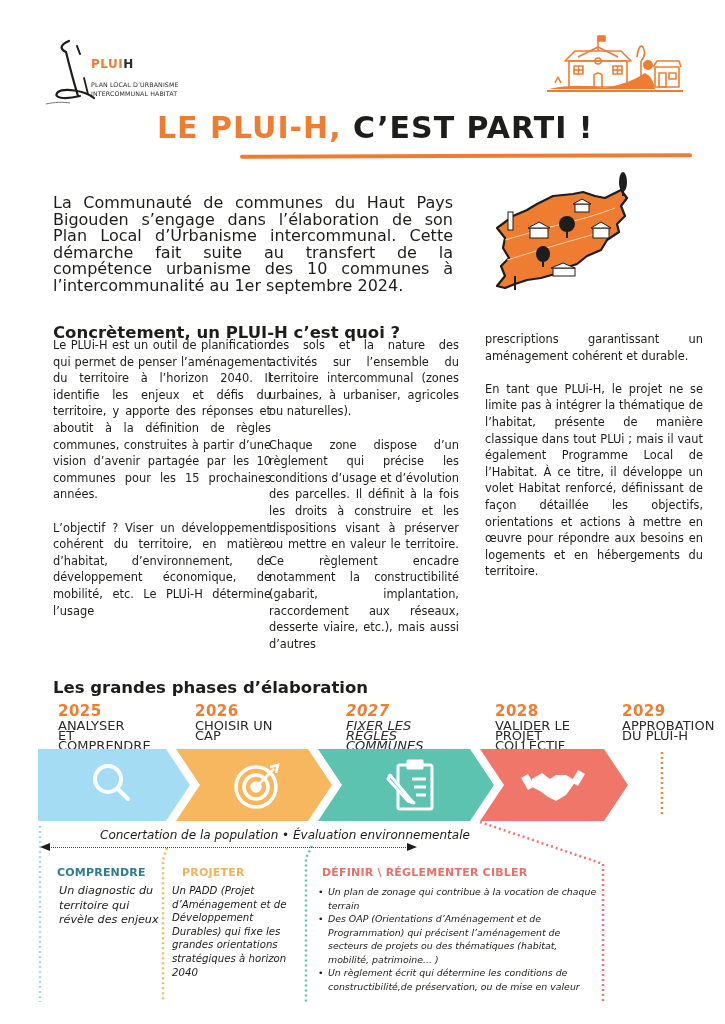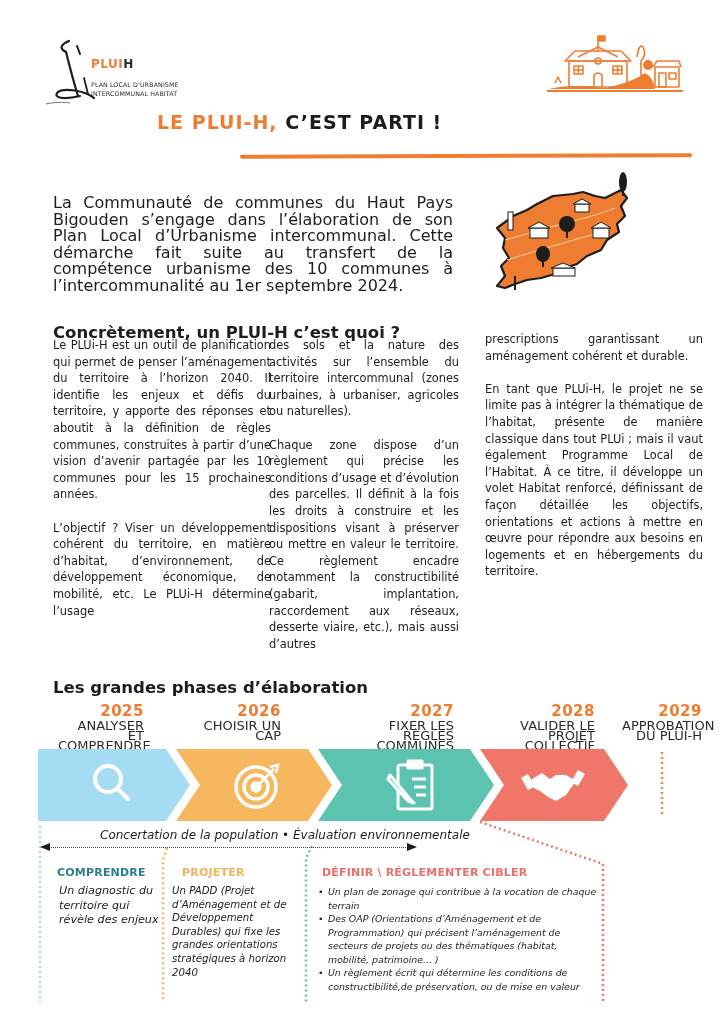--- a/index.html
+++ b/index.html
@@ -8,21 +8,21 @@
 
   
   .logo { position: absolute; left: 44px; top: 38px; width: 150px; height: 70px; }
   .logo svg.swoosh { position: absolute; left: 0; top: 0; }
   .logo-word { position: absolute; left: 47px; top: 20px; font-family: "DejaVu Sans", sans-serif; font-weight: bold; font-size: 12px; letter-spacing: 0.5px; color: #ee7d31; line-height: 1; }
   .logo-word .h { color: #2b2b2b; }
   .logo-sub { position: absolute; left: 47px; top: 43px; font-size: 6.3px; line-height: 8.5px; color: #2b2b2b; letter-spacing: 0.1px; white-space: nowrap; }
 
   .village { position: absolute; left: 545px; top: 33px; }
 
-  .main-title { position: absolute; left: 157px; top: 113px; font-family: "DejaVu Sans", sans-serif; font-weight: bold; font-size: 19px; letter-spacing: 1px; line-height: 1; white-space: nowrap; }
+  .main-title { position: absolute; left: 157px; top: 113px; font-family: "DejaVu Sans", sans-serif; font-weight: bold; font-size: 30px; letter-spacing: 1px; line-height: 1; white-space: nowrap; }
   .main-title .t-orange { color: #ee7d31; }
   .main-title .t-dark { color: #1d1d1b; }
   .title-underline { position: absolute; left: 240px; top: 154px; width: 452px; height: 4px; background: #ee7d31; border-radius: 2px; transform: skewY(-0.2deg); }
 
   
   .intro { position: absolute; left: 53px; top: 195px; width: 400px; font-size: 16px; line-height: 16.6px; text-align: justify; color: #1d1d1b; }
   .map { position: absolute; left: 475px; top: 168px; }
 
   .h2 { position: absolute; font-weight: bold; font-size: 16.5px; color: #1d1d1b; white-space: nowrap; margin-top: 18px; }
   .h2.q { left: 53px; top: 305px; }
@@ -30,21 +30,21 @@
 
   
   .col { position: absolute; top: 337px; width: 218px; font-size: 11.4px; line-height: 16.6px; text-align: justify; color: #1d1d1b; }
   .col p { margin-bottom: 16.6px; }
   .col p.last { margin-bottom: 0; }
   .col1 { left: 53px; }
   .col2 { left: 269px; width: 190px; }
   .col3 { left: 485px; width: 218px; top: 331px; }
 
   
-  .phase-head { position: absolute; top: 702px; text-align: right; }
+  .phase-head { position: absolute; top: 702px; text-align: left; }
   .phase-year { font-weight: bold; font-size: 15px; color: #ee7d31; line-height: 18px; letter-spacing: 0.5px; }
   .phase-label { font-size: 13px; line-height: 10px; color: #2b2b2b; text-transform: uppercase; margin-top: 1px; }
 
   .chevrons { position: absolute; left: 38px; top: 749px; }
 
   .concert { position: absolute; left: 100px; top: 828px; font-size: 12px; font-style: italic; color: #1d1d1b; white-space: nowrap; }
   .arrow-line { position: absolute; left: 48px; top: 847px; width: 362px; height: 0; border-top: 1px dotted #444; }
   .arrow-left { position: absolute; left: 40px; top: 843px; width: 0; height: 0; border-top: 4px solid transparent; border-bottom: 4px solid transparent; border-right: 10px solid #1d1d1b; }
   .arrow-right { position: absolute; left: 407px; top: 843px; width: 0; height: 0; border-top: 4px solid transparent; border-bottom: 4px solid transparent; border-left: 10px solid #1d1d1b; }
 
@@ -173,21 +173,21 @@
       <div>COMPRENDRE</div>
     </div>
 </div>
 <div class="phase-head" style="left:195px;width:86px;">
   <div class="phase-year">2026</div>
   <div class="phase-label">
       <div>CHOISIR UN CAP</div>
       <div></div>
     </div>
 </div>
-<div class="phase-head" style="left:358px;width:96px;">
+<div class="phase-head" style="left:346px;width:96px;font-style:italic;">
   <div class="phase-year">2027</div>
   <div class="phase-label">
       <div>FIXER LES RÈGLES</div>
       <div>COMMUNES</div>
     </div>
 </div>
 <div class="phase-head" style="left:495px;width:100px;">
   <div class="phase-year">2028</div>
   <div class="phase-label">
       <div>VALIDER LE PROJET</div>

